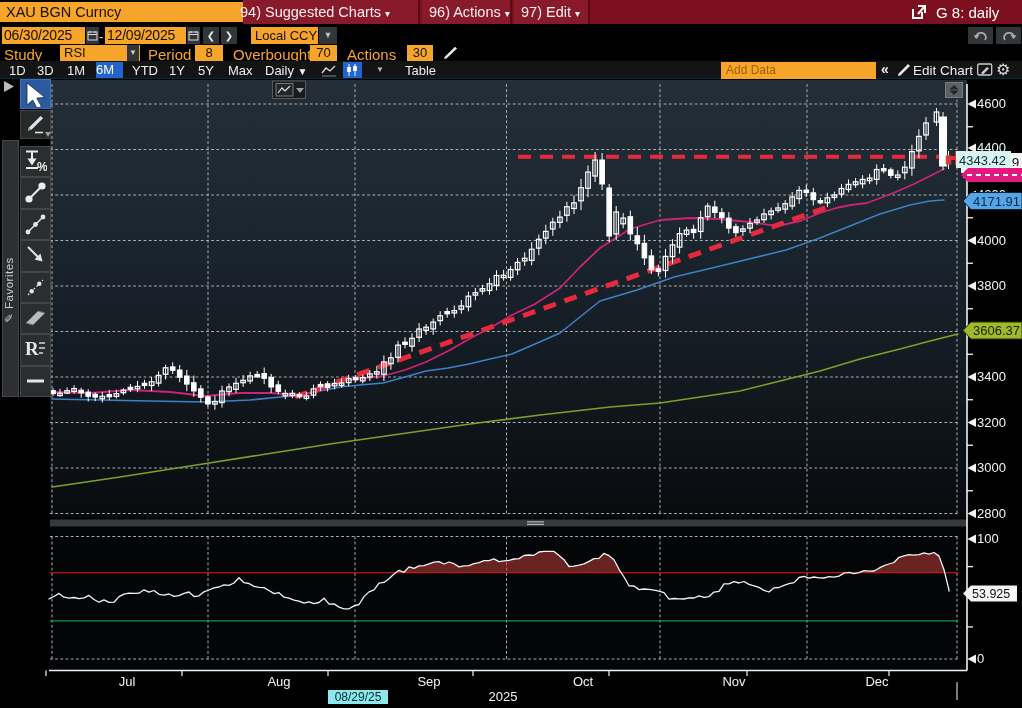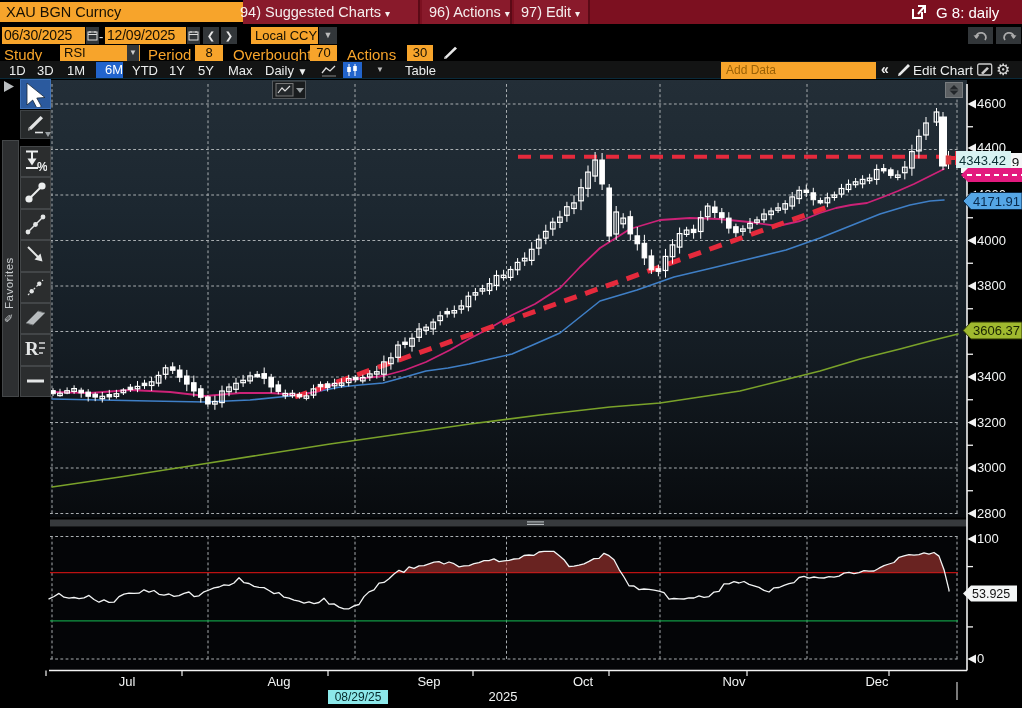--- a/index.html
+++ b/index.html
@@ -66,21 +66,21 @@
 <div class="abs amber" style="left:407px;top:45px;width:26px;height:16px;line-height:16px;text-align:center">30</div>
 <svg class="abs" style="left:442px;top:46px" width="17" height="15">
     <path d="M2 13l2.5-.5L15 2.5 13 .8 2.8 10.8z" fill="#e8e8e8"></path>
     <path d="M2 13l.6-2.4 1.9 1.9z" fill="#999"></path>
   </svg>
 
 <div class="abs" style="left:0;top:61px;width:1022px;height:18px;background:#131414;border-bottom:1px solid #0a2a3a"></div>
 <div class="abs w" style="left:9px;top:63px">1D</div>
 <div class="abs w" style="left:37px;top:63px">3D</div>
 <div class="abs w" style="left:67px;top:63px">1M</div>
-<div class="abs" style="left:96px;top:62px;width:27px;height:16px;background:#2264cc;color:#fff;font-size:13px;text-align:right;line-height:16px">6M</div>
+<div class="abs" style="left:96px;top:62px;width:27px;height:16px;background:#2264cc;color:#fff;font-size:13px;text-align:left;line-height:16px">6M</div>
 <div class="abs w" style="left:132px;top:63px">YTD</div>
 <div class="abs w" style="left:169px;top:63px">1Y</div>
 <div class="abs w" style="left:198px;top:63px">5Y</div>
 <div class="abs w" style="left:228px;top:63px">Max</div>
 <div class="abs w" style="left:265px;top:63px">Daily <span style="font-size:10px">▼</span></div>
 <svg class="abs" style="left:321px;top:64px" width="18" height="13">
     <polyline points="1,9 5,4 9,7 14,2" fill="none" stroke="#ddd" stroke-width="1.3"></polyline>
     <line x1="1" y1="12" x2="15" y2="12" stroke="#888"></line>
   </svg>
 <div class="abs" style="left:343px;top:62px;width:19px;height:16px;background:#2264cc"></div>

